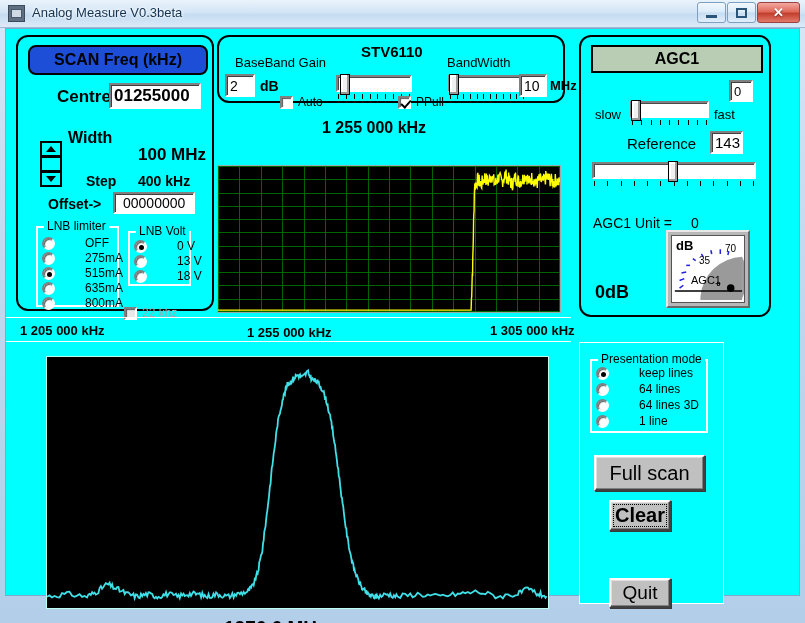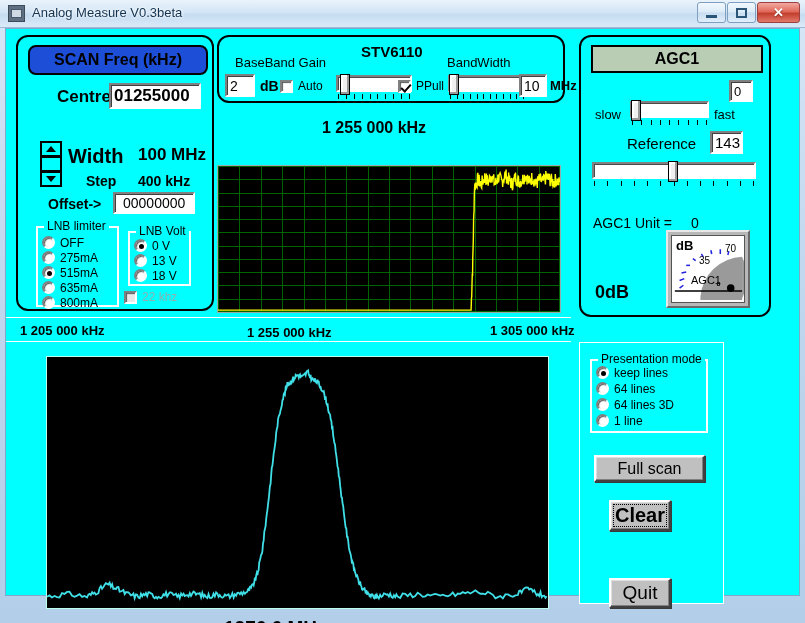--- a/index.html
+++ b/index.html
@@ -87,37 +87,37 @@
   .field {
     position:absolute; background:#ffffff;
     border:2px solid;
     border-color:#808080 #ffffff #ffffff #808080;
     box-shadow: inset 1px 1px 0 #404040;
     color:#000; display:flex; align-items:center;
     padding-left:3px; overflow:hidden; white-space:nowrap;
   }
 
   
-  .radio { position:absolute; display:flex; align-items:flex-start; }
+  .radio { position:absolute; display:flex; align-items:center;gap:25px; }
   .radio .dot {
     width:13px; height:13px; border-radius:50%;
     background:#ffffff;
     border:2px solid;
     border-color:#808080 #ffffff #ffffff #808080;
     box-shadow: inset 1px 1px 1px #5a5a5a;
     position:relative; flex:0 0 auto;
   }
   .radio.on .dot::after {
     content:""; position:absolute; left:3px; top:3px;
     width:5px; height:5px; border-radius:50%; background:#000;
   }
   .radio .rtxt { margin-left:5px; font-size:12px; color:#000; white-space:nowrap; }
 
   
-  .cbox { position:absolute; display:flex; align-items:center; }
+  .cbox { position:absolute; display:flex; align-items:center;margin-top:16px; }
   .cbox .bx {
     width:13px; height:13px; background:#ffffff;
     border:2px solid; border-color:#808080 #ffffff #ffffff #808080;
     box-shadow: inset 1px 1px 1px #5a5a5a;
     position:relative; flex:0 0 auto;
   }
   .cbox.on .bx::after {
     content:""; position:absolute; left:3px; top:0px;
     width:4px; height:8px; border:solid #000; border-width:0 2px 2px 0;
     transform:rotate(42deg);
@@ -268,21 +268,21 @@
       <div id="spinner" style="left:22px; top:104px;">
         <div class="sb" id="spin-up">
             <span class="arrow-up"></span>
           </div>
         <div class="sb" id="spin-mid"></div>
         <div class="sb" id="spin-down">
             <span class="arrow-dn"></span>
           </div>
       </div>
 
-      <div class="lbl bold" style="left:50px; top:108px; font-size:20px;">Width</div>
+      <div class="lbl bold" style="left:50px; top:92px; font-size:16px;">Width</div>
       <div class="lbl bold" style="left:120px; top:108px; font-size:17px;">100 MHz</div>
 
       <div class="lbl bold" style="left:68px; top:136px; font-size:14px;">Step</div>
       <div class="lbl bold" style="left:120px; top:136px; font-size:14px;">400 kHz</div>
 
       <div class="lbl bold" style="left:30px; top:159px; font-size:14px;">Offset-&gt;</div>
       <div class="field" style="left:95px; top:155px; width:82px; height:22px; font-size:14px;padding-left:8px;">00000000</div>
 
       <div class="gbox" style="left:18px; top:189px; width:83px; height:81px;">
         <span class="glabel">LNB limiter</span>
@@ -538,21 +538,21 @@
         <div class="radio" style="left:4px; top:37px;">
           <span class="dot"></span>
           <span class="rtxt">64 lines 3D</span>
         </div>
         <div class="radio" style="left:4px; top:53px;">
           <span class="dot"></span>
           <span class="rtxt">1 line</span>
         </div>
       </div>
 
-      <div class="pbtn" style="left:14px; top:112px; width:111px; height:27px; font-size:16px;">Full scan</div>
+      <div class="pbtn" style="left:14px; top:112px; width:111px; height:36px; font-size:20px;">Full scan</div>
 
       <div class="pbtn" style="left:29px; top:157px; width:62px; height:31px; font-size:20px; font-weight:bold;">
         <span class="focusring"></span>
         <span>Clear</span>
       </div>
 
 
       <div class="pbtn" style="left:29px; top:235px; width:62px; height:30px; font-size:19px;">Quit</div>
     </div>
 

